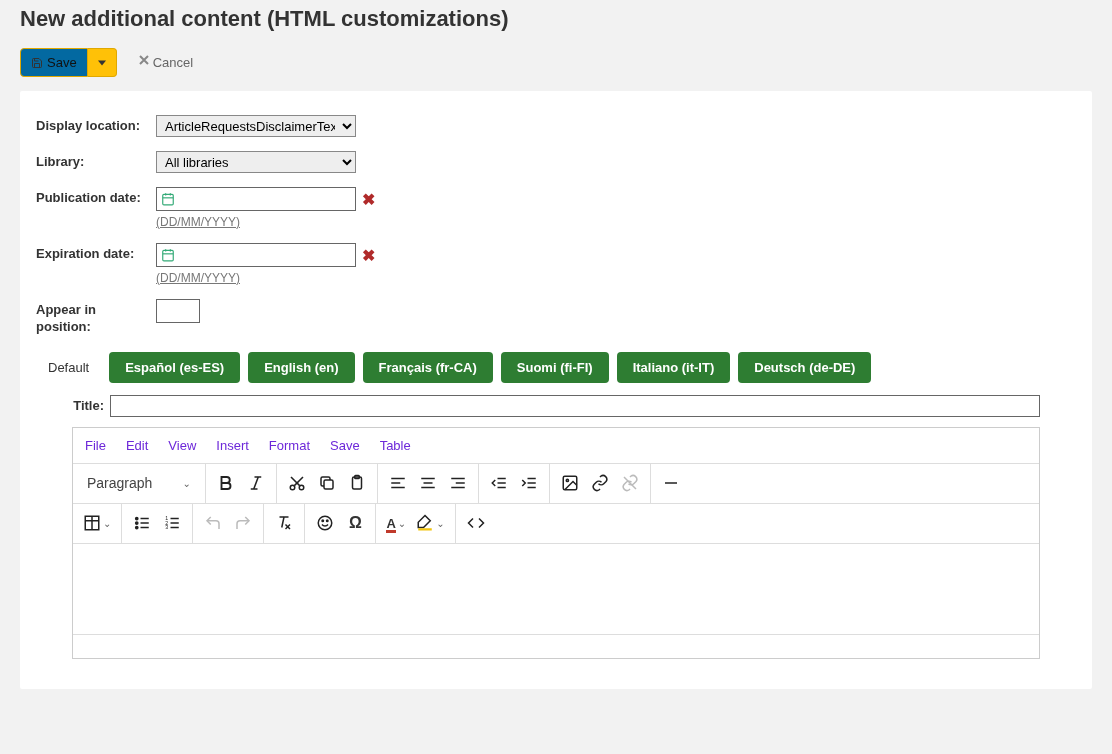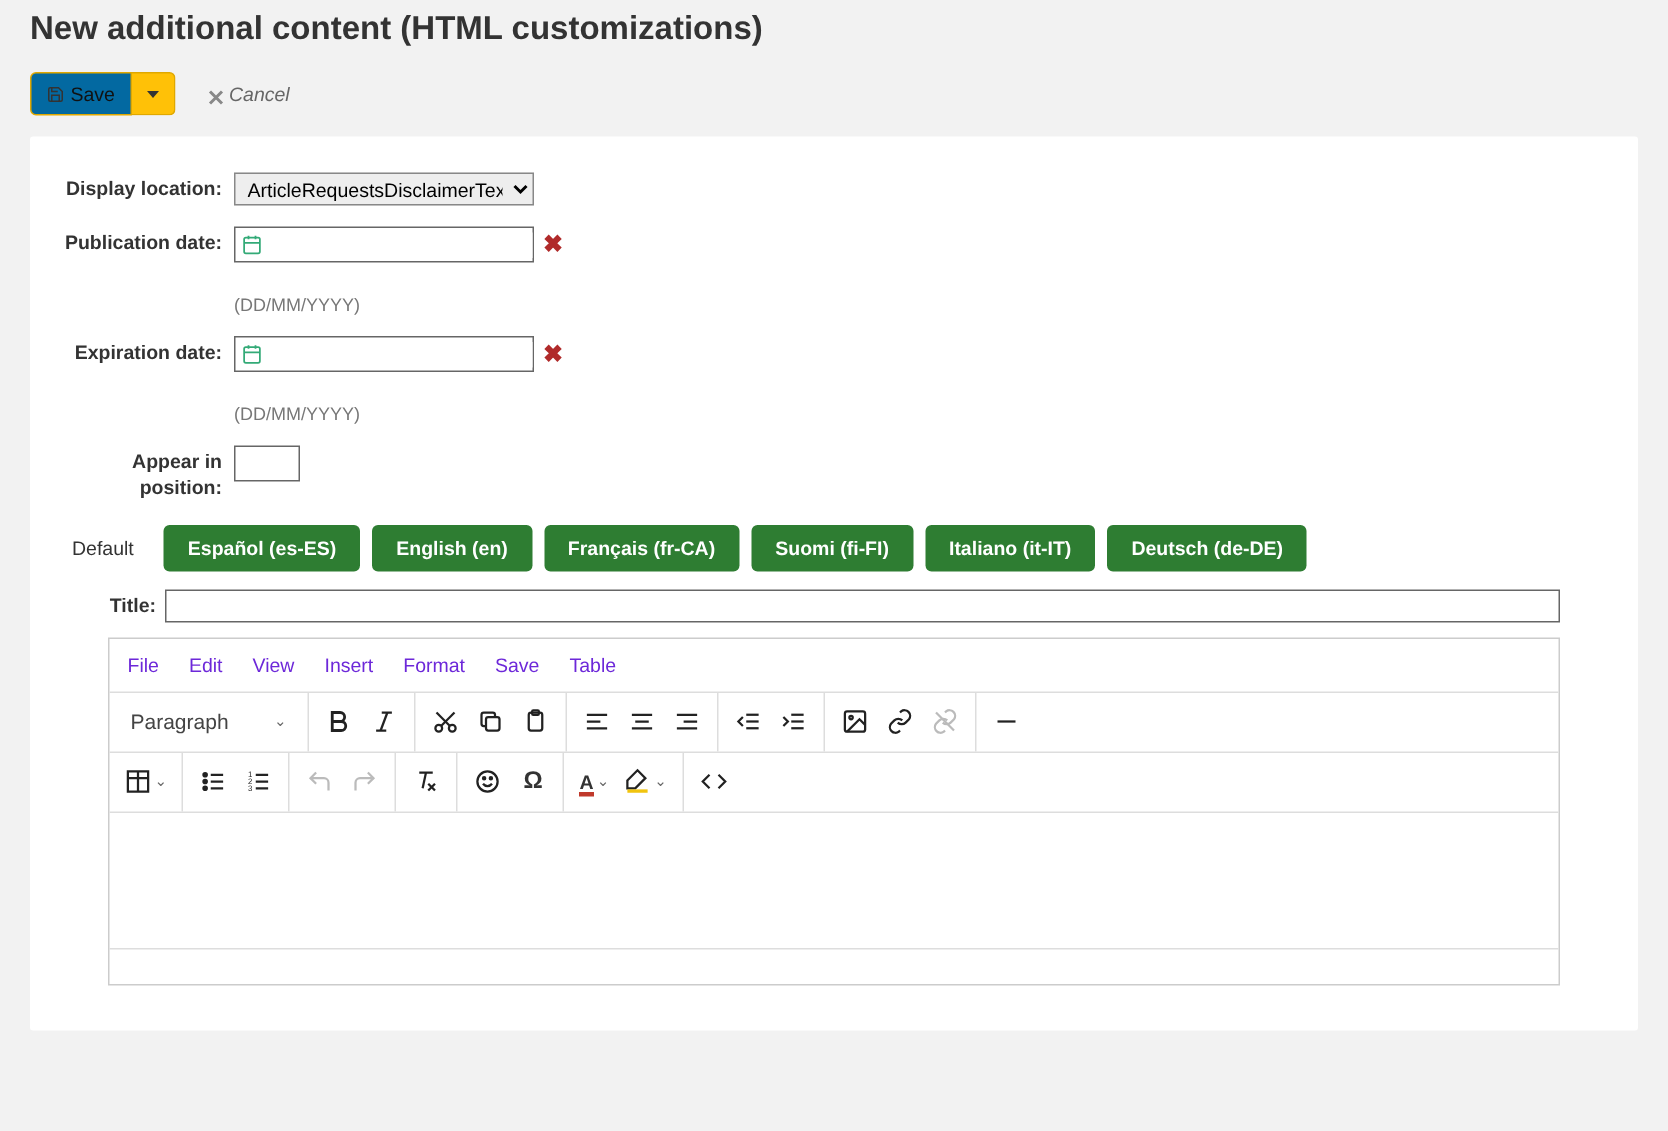--- a/index.html
+++ b/index.html
@@ -50,37 +50,36 @@
     display: inline-flex;
     align-items: center;
   }
   .btn-cancel {
     background: transparent;
     border: none;
     color: #666;
     cursor: pointer;
     font-size: 13px;
     display: inline-flex;
-    align-items: flex-end;
+    align-items: flex-start;
     gap: 4px;
-    font-style: italic;
   }
   .panel {
     background: #fff;
     border-radius: 2px;
     padding: 24px 16px 30px 16px;
   }
   .form-row {
     display: flex;
     align-items: flex-start;
     margin-bottom: 14px;
   }
   .form-label {
     width: 120px;
-    text-align: right;
+    text-align: left;
     font-weight: bold;
     padding-right: 8px;
     padding-top: 3px;
     line-height: 1.3;
   }
   .form-control {
     display: flex;
     flex-direction: column;
   }
   .form-control-inline {
@@ -107,21 +106,22 @@
   }
   .date-input input {
     border: none;
     outline: none;
     flex: 1;
     font-size: 13px;
   }
   .hint {
     color: #777;
     font-size: 12px;
-    margin-top: 21px;
+    margin-top: 4px;
+    text-decoration: underline;
   }
   .clear-x {
     color: #b02a2a;
     font-weight: bold;
     font-size: 16px;
     cursor: pointer;
   }
   .pos-input {
     border: 1px solid #666;
     width: 44px;
@@ -283,20 +283,28 @@
 
     <div class="form-row">
       <div class="form-label">Display location:</div>
       <div class="form-control">
         <select>
           <option>ArticleRequestsDisclaimerText</option>
         </select>
       </div>
     </div>
 
+    <div class="form-row">
+      <div class="form-label">Library:</div>
+      <div class="form-control">
+        <select>
+          <option>All libraries</option>
+        </select>
+      </div>
+    </div>
 
     <div class="form-row">
       <div class="form-label">Publication date:</div>
       <div class="form-control">
         <div class="form-control-inline">
           <div class="date-input">
             <span>
               <svg width="14" height="14" viewBox="0 0 24 24" fill="none" stroke="#3a7" stroke-width="2">
                   <rect x="3" y="4" width="18" height="18" rx="2"></rect>
                   <line x1="3" y1="10" x2="21" y2="10"></line>

